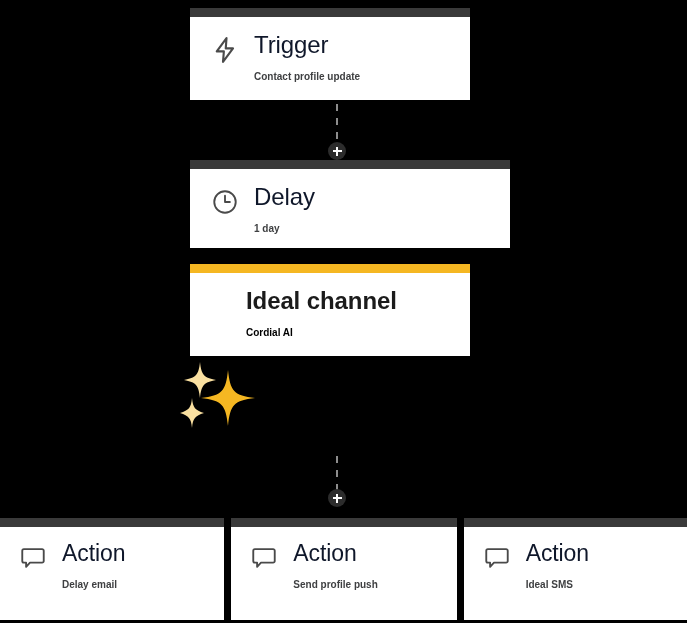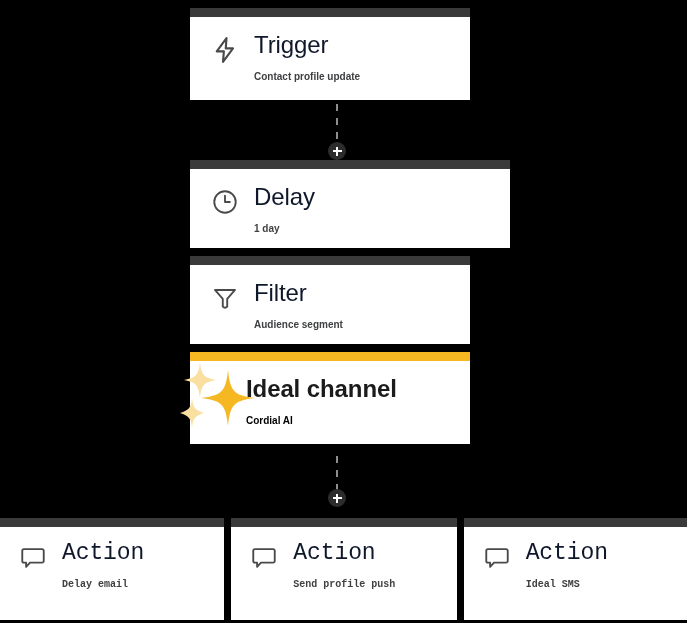--- a/index.html
+++ b/index.html
@@ -165,21 +165,21 @@
     position: relative;
     height: 102px;
     background: #ffffff;
     overflow: hidden;
     box-sizing: border-box;
   }
   #action-0 { width: 228px; }
   .action-spacer { width: 7px; background: #000000; flex: 0 0 auto; }
   #action-1 { width: 229px; }
   #action-2 { width: 227px; }
-  .action-node .node-body { padding: 12px 22px 12px 16px; font-family: Liberation Mono, monospace; }
+  .action-node .node-body { padding: 12px 22px 12px 16px; }
   .action-node .node-title { font-size: 23px; }
 </style>
 </head>
 <body>
 
 <div class="canvas">
 
   <div class="node" id="trigger-node">
     <div class="node-bar"></div>
     <div class="node-body">
@@ -213,36 +213,20 @@
           <span class="node-text">
             <span class="node-title">Delay</span>
             <span class="node-sub">1 day</span>
           </span>
         </div>
       </div>
     </div>
 
     <div class="stack-gap"></div>
 
-    <div class="stack-item">
-      <div class="node" id="filter-node" style="position:relative;left:0;top:0;width:280px;">
-        <div class="node-bar"></div>
-        <div class="node-body">
-          <span class="node-icon">
-            <svg width="28" height="28" viewBox="0 0 24 24" fill="none" stroke="#4a4a4a" stroke-width="1.6" stroke-linecap="round" stroke-linejoin="round">
-              <path d="M3.4 5.1 L20.6 5.1 L13.9 12.7 L13.9 19.4 Q12 21.2 10.1 19.4 L10.1 12.7 Z"></path>
-            </svg>
-          </span>
-          <span class="node-text">
-            <span class="node-title">Filter</span>
-            <span class="node-sub">Audience segment</span>
-          </span>
-        </div>
-      </div>
-    </div>
 
     <div class="stack-gap"></div>
 
     <div class="stack-item">
       <div class="node" id="ideal-node" style="position:relative;left:0;top:0;width:280px;">
         <div class="node-bar accent"></div>
         <div class="node-body" style="padding-left:56px;">
           <span class="node-text" style="margin-left:0;">
             <span class="node-title strong">Ideal channel</span>
             <span class="node-sub strong">Cordial AI</span>

